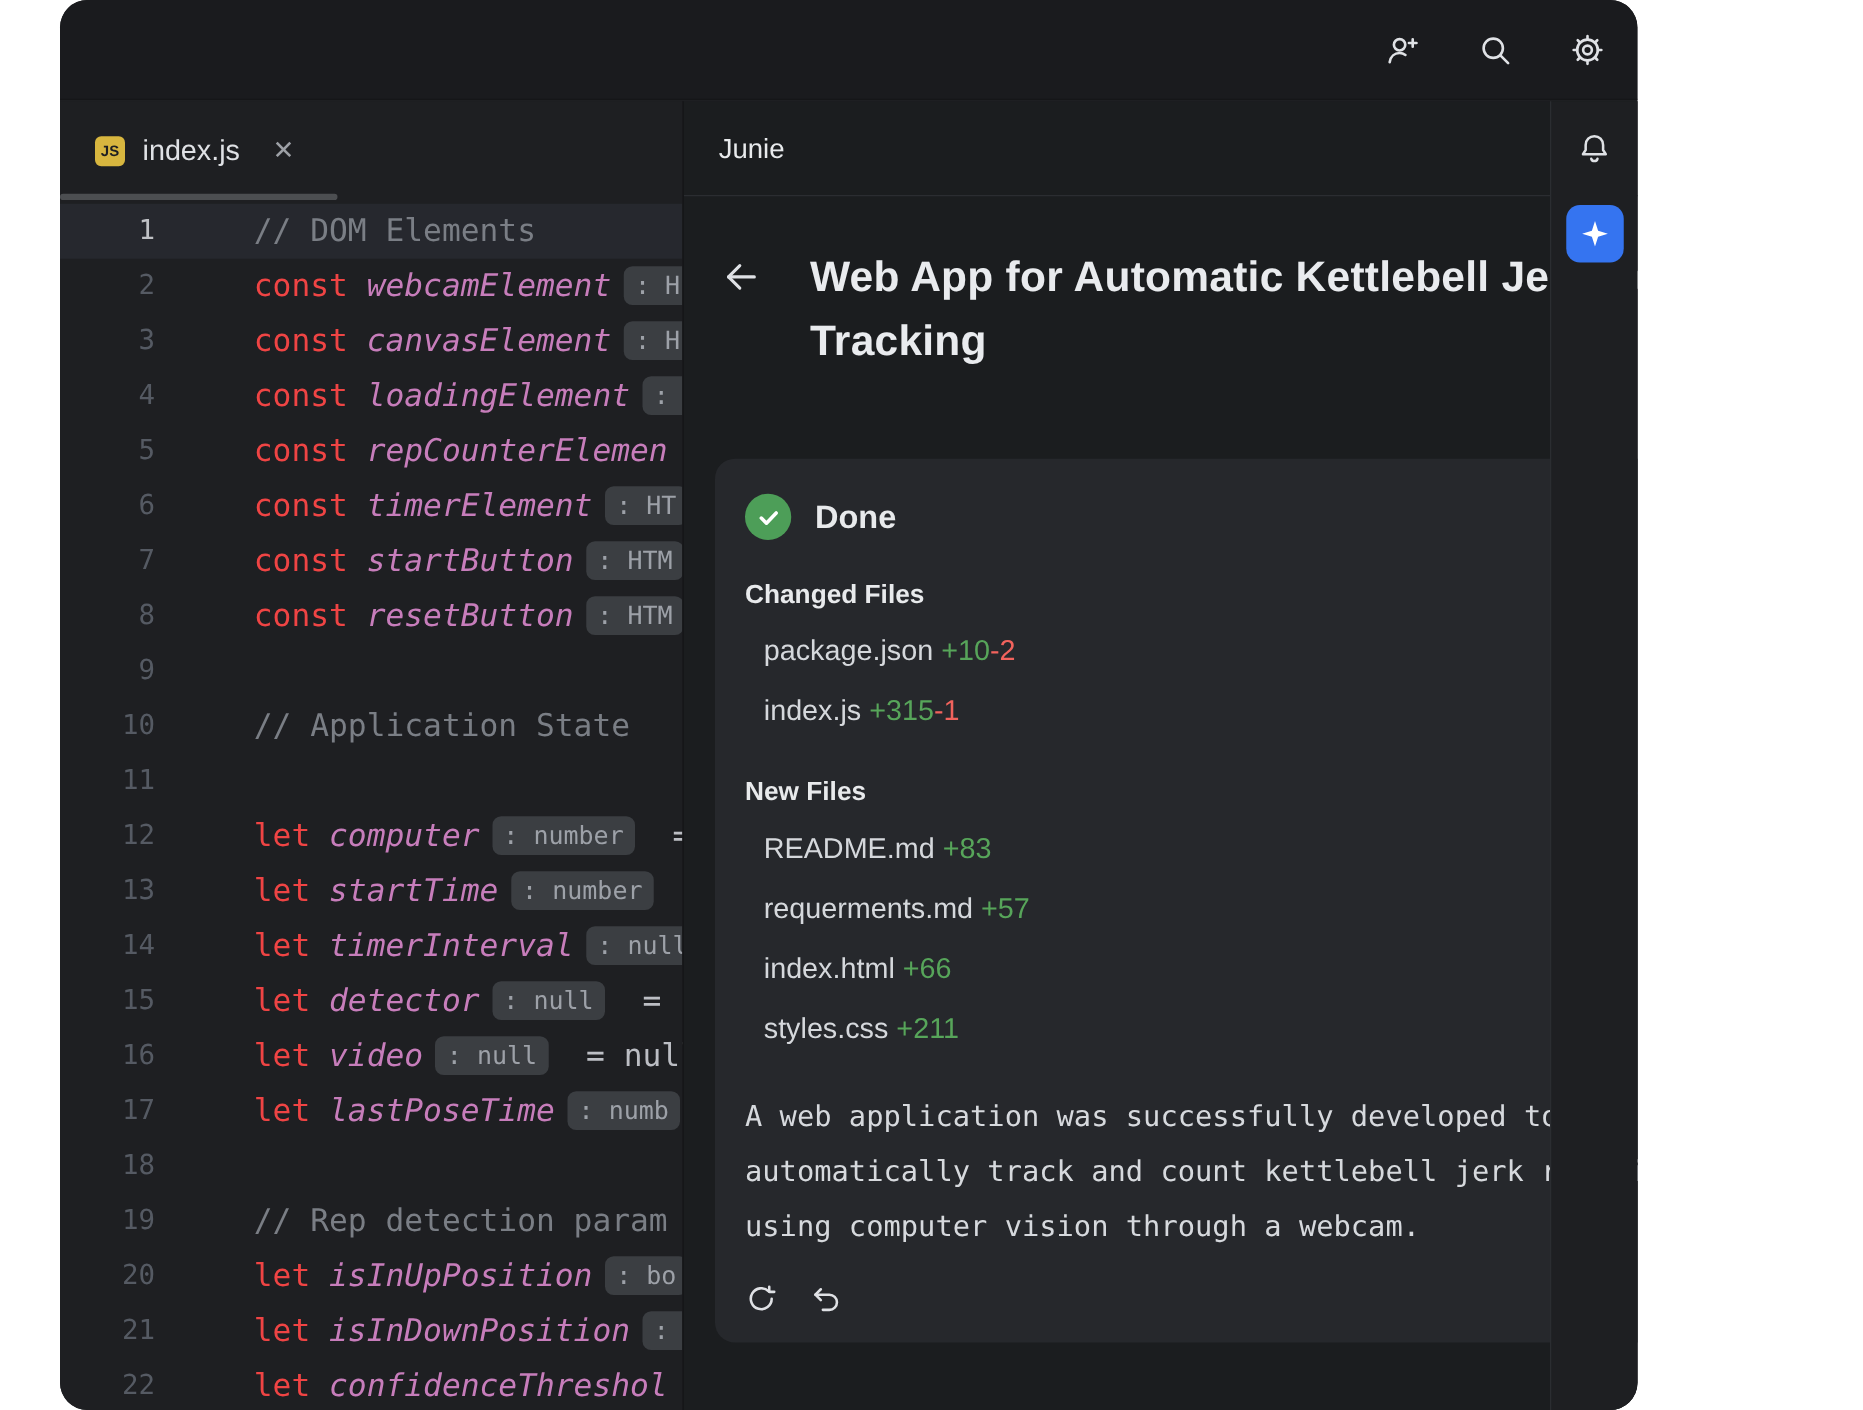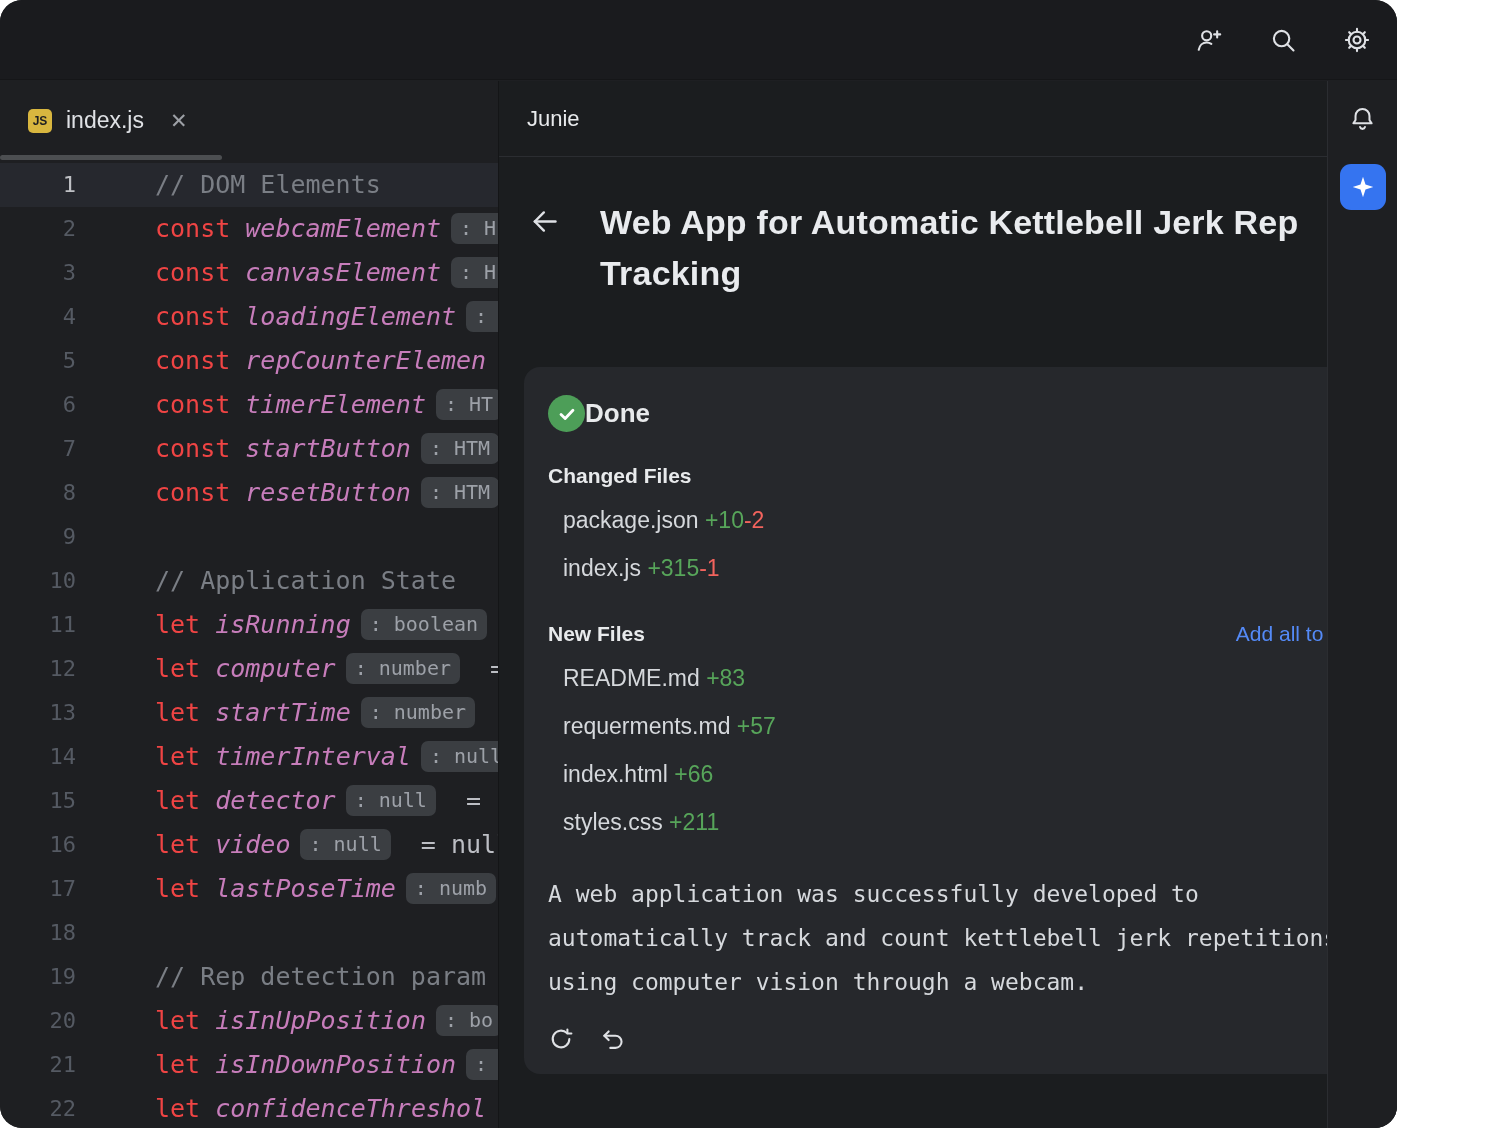--- a/index.html
+++ b/index.html
@@ -1,20 +1,20 @@
 <!DOCTYPE html>
 <html><head>
 <meta charset="utf-8">
 <style>
   * { margin:0; padding:0; box-sizing:border-box; }
   html,body { background:#ffffff; }
   body { width:1490px; height:1128px; font-family:"Liberation Sans",sans-serif; }
 
-  .window { position:relative; width:1397px; height:1128px; border-radius:22px;
-            overflow:hidden; background:#1e1f22; }
+  .window { position:relative; width:1262px; height:1128px; border-radius:22px;
+            overflow:hidden; background:#1e1f22;margin-left:48px; }
 
   
   .topbar { position:absolute; top:0; left:0; right:0; height:80px; background:#1a1b1e;
             border-bottom:1px solid #151618; display:flex; align-items:center;
             justify-content:flex-end; gap:46px; padding-right:26px; }
   .icon-btn { background:none; border:none; cursor:pointer; color:#dfe1e5;
               display:flex; align-items:center; justify-content:center; }
 
   
   .editor { position:absolute; top:81px; left:0; width:498px; bottom:0; background:#1e1f22; overflow:hidden; }
@@ -47,21 +47,21 @@
            background:#1b1d1f; border-left:1px solid #141517; overflow:hidden; }
   .junie-header { height:76px; display:flex; align-items:center; padding-left:28px;
                   font-size:22px; font-weight:400; color:#e8eaec; border-bottom:1px solid #2b2d31; }
   .title-row { display:flex; align-items:flex-start; gap:40px; margin-top:40px; padding-left:30px; }
   .back-btn { margin-top:9px; color:#dfe1e5; }
   .junie-title { font-size:34px; font-weight:600; color:#e9ebee; line-height:51px;
                  letter-spacing:.2px; width:700px; }
 
   .card { margin:68px 36px 0 25px; background:#26282c; border-radius:16px;
           padding:28px 28px 22px 24px; }
-  .done-row { display:flex; align-items:center; }
+  .done-row { display:flex; align-items:center; gap:19px; }
   .check-circle { width:37px; height:37px; border-radius:50%; background:#4d9e58;
                   display:flex; align-items:center; justify-content:center; flex:0 0 37px; }
   .done-label { font-size:26px; font-weight:600; color:#e8eaec; }
   .section-label { font-size:21px; font-weight:700; color:#e8eaec; }
   .changed-label { display:block; margin-top:32px; }
   .file-list { margin-top:8px; }
   .file-row { font-family:Liberation Sans, sans-serif; font-size:23px; line-height:48px;
               color:#d5d8dc; padding-left:15px; cursor:pointer; white-space:pre; }
   .fadd { color:#57a55a; }
   .fdel { color:#f2635d; }
@@ -119,21 +119,21 @@
         <div class="code-line current"><span class="gutter">1</span><span class="line-content"><span class="tok-m">// DOM Elements</span></span></div>
         <div class="code-line"><span class="gutter">2</span><span class="line-content"><span class="tok-k">const </span><span class="tok-v">webcamElement</span><span class="tok-c">: H</span></span></div>
         <div class="code-line"><span class="gutter">3</span><span class="line-content"><span class="tok-k">const </span><span class="tok-v">canvasElement</span><span class="tok-c">: H</span></span></div>
         <div class="code-line"><span class="gutter">4</span><span class="line-content"><span class="tok-k">const </span><span class="tok-v">loadingElement</span><span class="tok-c">: </span></span></div>
         <div class="code-line"><span class="gutter">5</span><span class="line-content"><span class="tok-k">const </span><span class="tok-v">repCounterElemen</span></span></div>
         <div class="code-line"><span class="gutter">6</span><span class="line-content"><span class="tok-k">const </span><span class="tok-v">timerElement</span><span class="tok-c">: HT</span></span></div>
         <div class="code-line"><span class="gutter">7</span><span class="line-content"><span class="tok-k">const </span><span class="tok-v">startButton</span><span class="tok-c">: HTM</span></span></div>
         <div class="code-line"><span class="gutter">8</span><span class="line-content"><span class="tok-k">const </span><span class="tok-v">resetButton</span><span class="tok-c">: HTM</span></span></div>
         <div class="code-line"><span class="gutter">9</span><span class="line-content"></span></div>
         <div class="code-line"><span class="gutter">10</span><span class="line-content"><span class="tok-m">// Application State</span></span></div>
-        <div class="code-line"><span class="gutter">11</span><span class="line-content"><span class="tok-k">let </span><span class="tok-v">isRunning</span><span class="tok-c">: boolean</span></span></div>
+        <div class="code-line"><span class="gutter">11</span></div>
         <div class="code-line"><span class="gutter">12</span><span class="line-content"><span class="tok-k">let </span><span class="tok-v">computer</span><span class="tok-c">: number</span><span class="tok-p">  =</span></span></div>
         <div class="code-line"><span class="gutter">13</span><span class="line-content"><span class="tok-k">let </span><span class="tok-v">startTime</span><span class="tok-c">: number</span></span></div>
         <div class="code-line"><span class="gutter">14</span><span class="line-content"><span class="tok-k">let </span><span class="tok-v">timerInterval</span><span class="tok-c">: null</span></span></div>
         <div class="code-line"><span class="gutter">15</span><span class="line-content"><span class="tok-k">let </span><span class="tok-v">detector</span><span class="tok-c">: null</span><span class="tok-p">  = nu</span></span></div>
         <div class="code-line"><span class="gutter">16</span><span class="line-content"><span class="tok-k">let </span><span class="tok-v">video</span><span class="tok-c">: null</span><span class="tok-p">  = null;</span></span></div>
         <div class="code-line"><span class="gutter">17</span><span class="line-content"><span class="tok-k">let </span><span class="tok-v">lastPoseTime</span><span class="tok-c">: numb</span></span></div>
         <div class="code-line"><span class="gutter">18</span><span class="line-content"></span></div>
         <div class="code-line"><span class="gutter">19</span><span class="line-content"><span class="tok-m">// Rep detection param</span></span></div>
         <div class="code-line"><span class="gutter">20</span><span class="line-content"><span class="tok-k">let </span><span class="tok-v">isInUpPosition</span><span class="tok-c">: bo</span></span></div>
         <div class="code-line"><span class="gutter">21</span><span class="line-content"><span class="tok-k">let </span><span class="tok-v">isInDownPosition</span><span class="tok-c">: </span></span></div>

